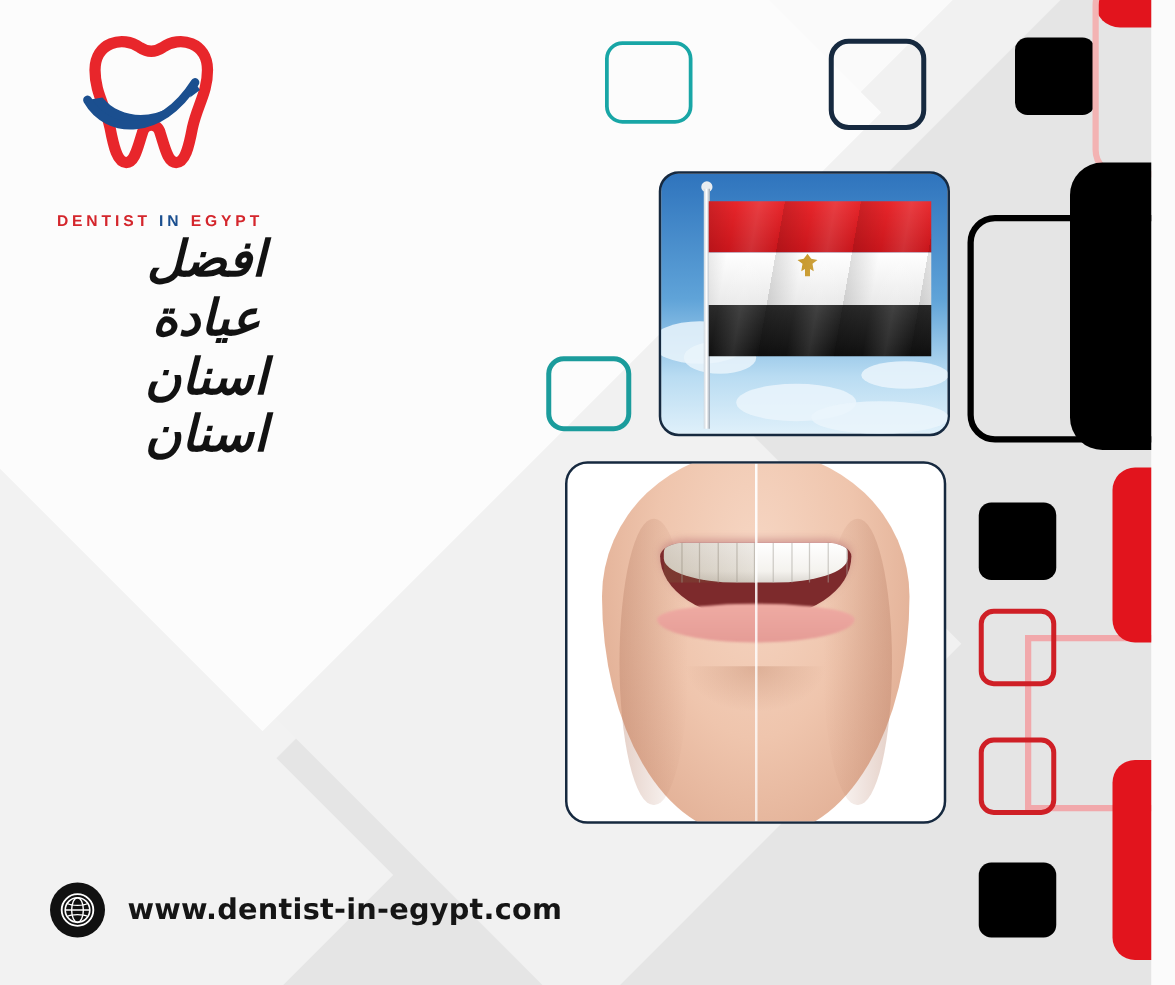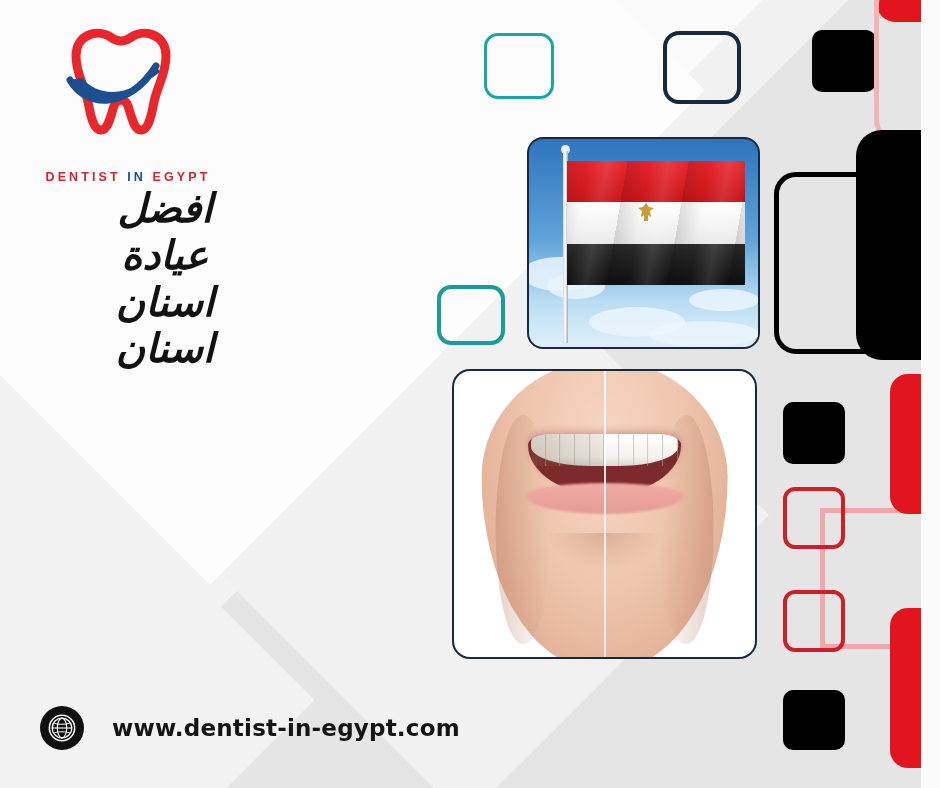--- a/index.html
+++ b/index.html
@@ -138,21 +138,21 @@
     background:linear-gradient(180deg,#efaba3,#e59c96);
     border-radius:50%/40% 40% 60% 60%;filter:blur(1px);}
   .chin-crease{position:absolute;left:50%;top:56%;width:46%;height:12%;
     transform:translateX(-50%);
     background:radial-gradient(ellipse at 50% 0%, rgba(196,140,112,.45), rgba(196,140,112,0) 70%);}
   .split-line{position:absolute;left:50%;top:0;width:2px;height:100%;
     transform:translateX(-50%);
     background:linear-gradient(180deg,rgba(255,255,255,.95),rgba(255,255,255,.7));}
 
   
-  .footer{position:absolute;left:40px;top:706px;display:flex;align-items:center;gap:28px;}
+  .footer{position:absolute;left:40px;top:706px;display:flex;align-items:center;gap:18px;}
   .globe-badge{width:44px;height:44px;border-radius:50%;background:#111;
     display:flex;align-items:center;justify-content:center;}
   .url-text{
     font-family:"DejaVu Sans", sans-serif;
     font-size:23px;font-weight:bold;color:#151515;letter-spacing:.2px;white-space:nowrap;
   }
 </style>
 </head>
 <body>
 

